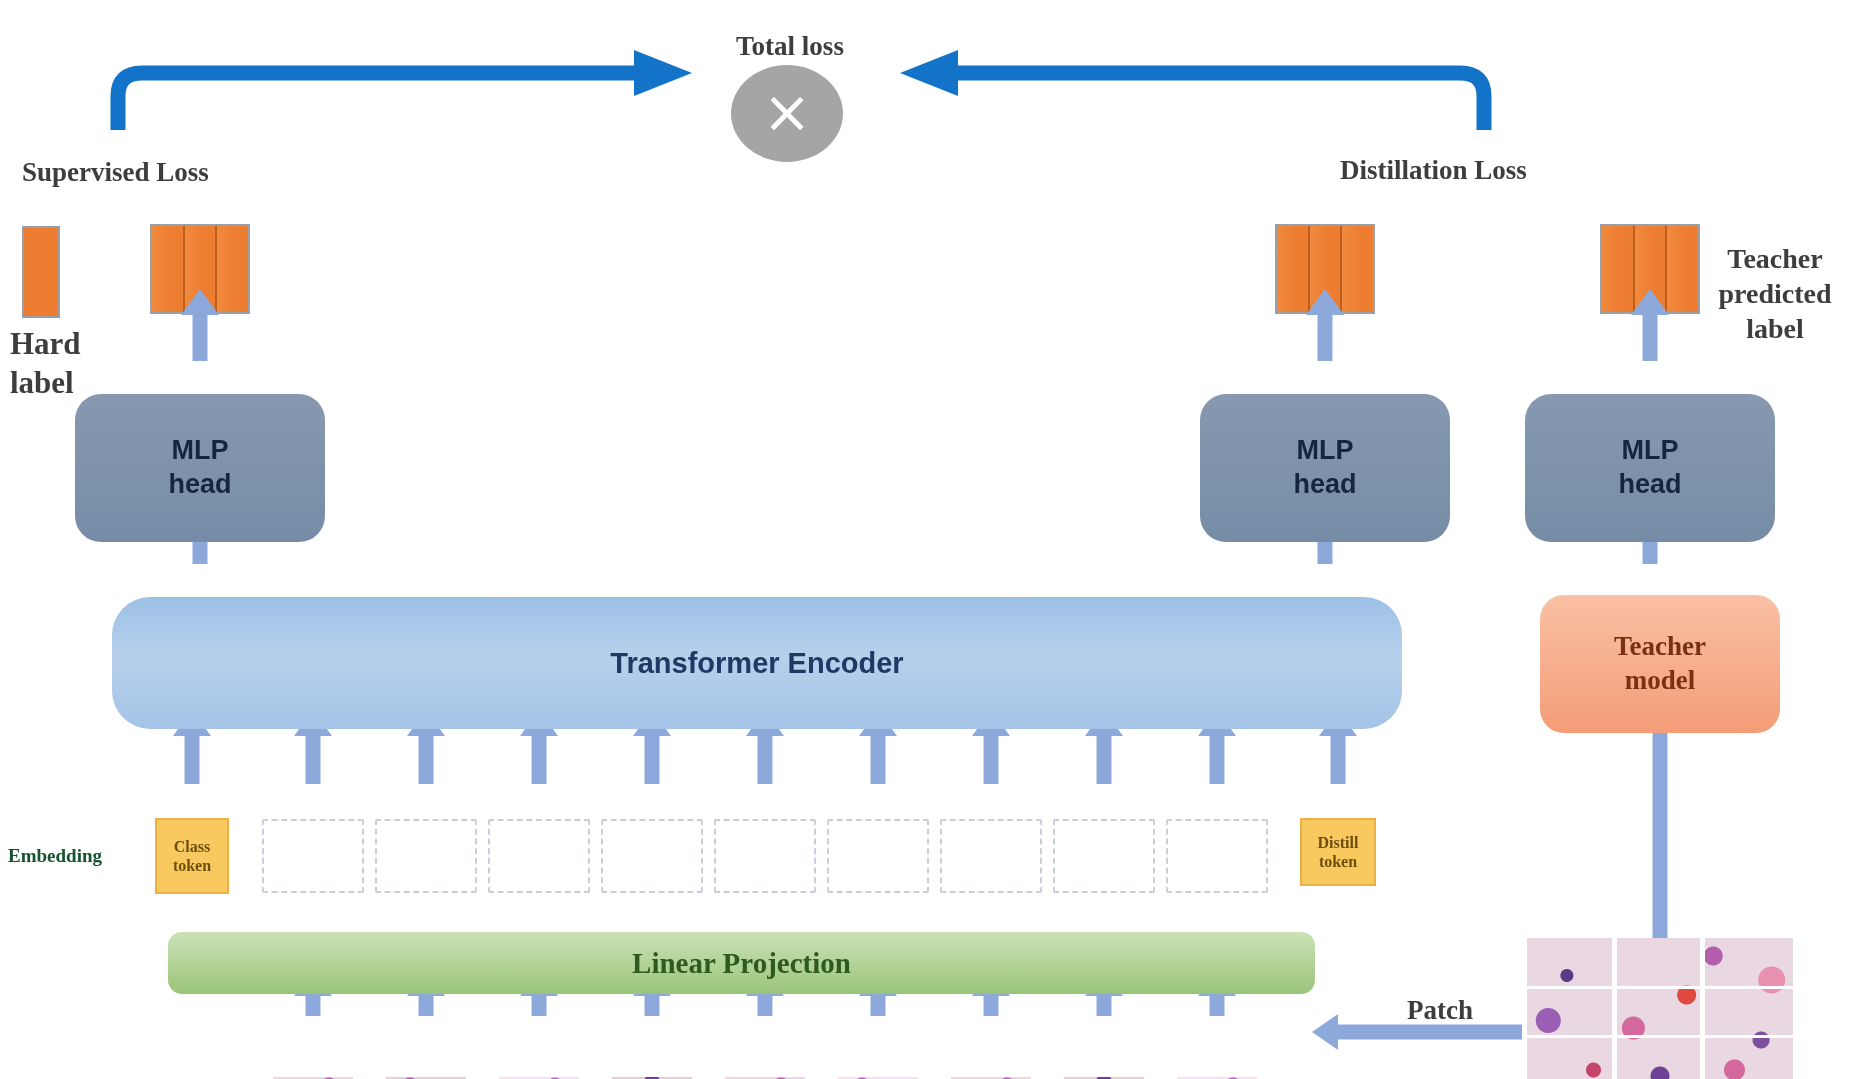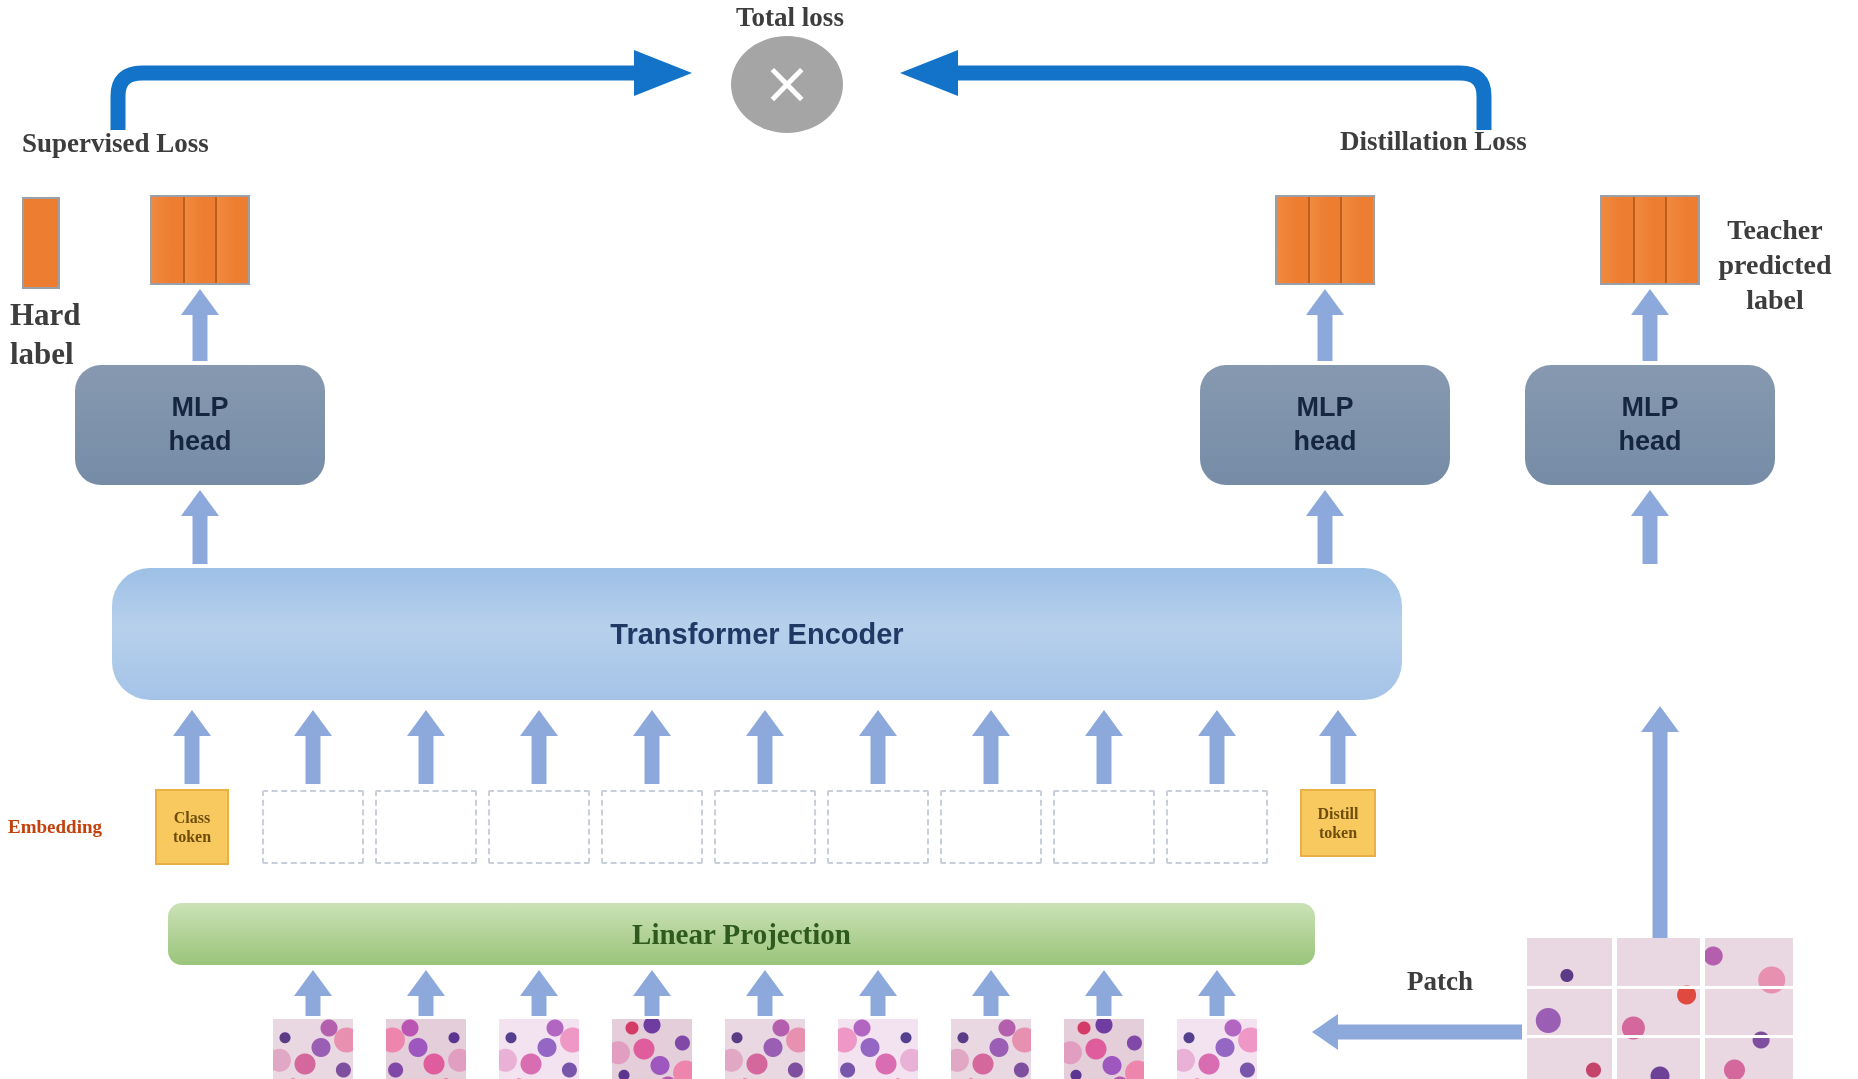--- a/index.html
+++ b/index.html
@@ -1,37 +1,37 @@
 <!DOCTYPE html>
 <html><head>
 <meta charset="utf-8">
 <style>
   html,body{margin:0;padding:0;background:#ffffff;}
   .canvas{position:relative;width:1858px;height:1079px;overflow:hidden;background:#ffffff;
           font-family:"Liberation Serif", serif;}
-  .abs{position:absolute;}
+  .abs{position:absolute;margin-top:29px;}
   .lbl{font-weight:bold;color:#3d3d3d;}
   .center{text-align:center;}
 
   
   .loss-svg{position:absolute;left:0;top:0;z-index:1;pointer-events:none;}
 
   
   .mult{left:731px;top:36px;width:112px;height:97px;border-radius:50%;background:#a5a5a5;
         display:flex;align-items:center;justify-content:center;z-index:2;}
   .mult span{color:#ffffff;font-size:58px;font-family:"DejaVu Sans",sans-serif;line-height:1;margin-top:-4px;}
 
   
   .bar-single{left:22px;top:197px;width:34px;height:88px;background:#ed7d31;border:2px solid #9aa0a8;}
   .bars{display:flex;width:100px;height:90px;border:2px solid #9aa0a8;background:#ed7d31;box-sizing:border-box;}
   .bars>div{flex:1;background:linear-gradient(90deg,#f08a3e,#ed7d31 60%);border-right:2px solid #bb5f1d;}
   .bars>div:last-child{border-right:none;}
 
   
-  .mlp{width:250px;height:120px;border-radius:26px;background:linear-gradient(180deg,#8699b0,#768ca6);
+  .mlp{width:250px;height:148px;border-radius:26px;background:linear-gradient(180deg,#8699b0,#768ca6);
        display:flex;align-items:center;justify-content:center;z-index:2;}
   .mlp span{display:block;width:84px;text-align:center;font-family:"Liberation Sans",sans-serif;
             font-weight:bold;font-size:27px;color:#152640;line-height:1.25;}
 
   
   .encoder{left:112px;top:568px;width:1290px;height:132px;border-radius:38px;
            background:linear-gradient(180deg,#9dc0e6,#b7d0ec 45%,#a4c3e7);
            display:flex;align-items:center;justify-content:center;z-index:2;}
   .encoder span{font-family:"Liberation Sans",sans-serif;font-weight:bold;font-size:29px;color:#1f3864;}
 
@@ -151,34 +151,37 @@
   <div class="arr-up" style="left:181px;top:289px;height:72px;"></div>
   <div class="arr-up" style="left:181px;top:490px;height:74px;"></div>
   <div class="arr-up" style="left:1306px;top:289px;height:72px;"></div>
   <div class="arr-up" style="left:1306px;top:490px;height:74px;"></div>
   <div class="arr-up" style="left:1631px;top:289px;height:72px;"></div>
   <div class="arr-up" style="left:1631px;top:490px;height:74px;"></div>
 
   <div class="abs encoder">
     <span>Transformer Encoder</span>
   </div>
+  <div class="abs teacher">
+    <span>Teacher model</span>
+  </div>
 
   <div class="arr-up" style="left:173px;top:710px;height:74px;"></div>
   <div class="arr-up" style="left:294px;top:710px;height:74px;"></div>
   <div class="arr-up" style="left:407px;top:710px;height:74px;"></div>
   <div class="arr-up" style="left:520px;top:710px;height:74px;"></div>
   <div class="arr-up" style="left:633px;top:710px;height:74px;"></div>
   <div class="arr-up" style="left:746px;top:710px;height:74px;"></div>
   <div class="arr-up" style="left:859px;top:710px;height:74px;"></div>
   <div class="arr-up" style="left:972px;top:710px;height:74px;"></div>
   <div class="arr-up" style="left:1085px;top:710px;height:74px;"></div>
   <div class="arr-up" style="left:1198px;top:710px;height:74px;"></div>
   <div class="arr-up" style="left:1319px;top:710px;height:74px;"></div>
 
-  <div class="abs lbl" style="left:8px;top:816px;font-size:19px;color:#c2410c;">Embedding</div>
+  <div class="abs lbl" style="left:8px;top:816px;font-size:19px;color:#14532d;">Embedding</div>
   <div class="abs token" style="left:155px;top:789px;width:74px;height:76px;">
     <span>Class token</span>
   </div>
   <div class="abs slot" style="left:262px;top:790px;"></div>
   <div class="abs slot" style="left:375px;top:790px;"></div>
   <div class="abs slot" style="left:488px;top:790px;"></div>
   <div class="abs slot" style="left:601px;top:790px;"></div>
   <div class="abs slot" style="left:714px;top:790px;"></div>
   <div class="abs slot" style="left:827px;top:790px;"></div>
   <div class="abs slot" style="left:940px;top:790px;"></div>

